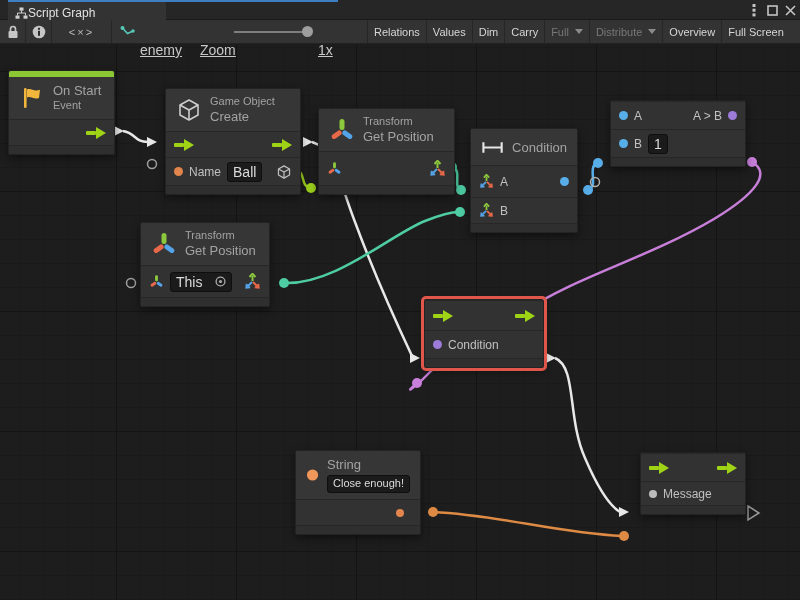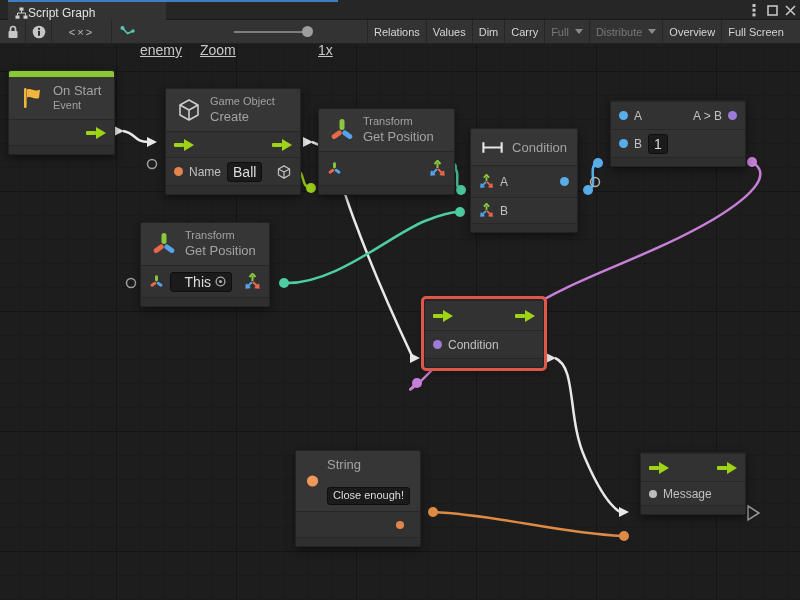--- a/index.html
+++ b/index.html
@@ -310,21 +310,21 @@
       </div>
     </div>
     <div class="nrow" style="height:32px">
       <svg width="15" height="15" viewBox="0 0 26 26">
         <g>
           <rect x="10.5" y="2" width="5" height="11" rx="2.5" fill="#8CC83C"></rect>
           <rect x="10.5" y="2" width="5" height="11" rx="2.5" fill="#55A3E8" transform="rotate(125 13 14)"></rect>
           <rect x="10.5" y="2" width="5" height="11" rx="2.5" fill="#E8694A" transform="rotate(235 13 14)"></rect>
         </g>
       </svg>
-      <span class="inputbox" style="width:62px;justify-content:flex-end">
+      <span class="inputbox" style="width:62px;justify-content:space-between">
         <span>This</span>
         <svg width="11" height="11" viewBox="0 0 11 11">
           <circle cx="5.5" cy="5.5" r="4.4" fill="none" stroke="#ABABAB" stroke-width="1.3"></circle>
           <circle cx="5.5" cy="5.5" r="1.6" fill="#ABABAB"></circle>
         </svg>
       </span>
       <span class="spacer"></span>
       <svg width="17" height="17" viewBox="0 0 17 17">
         <g stroke-width="2" fill="none">
           <path d="M8.5 8 V3" stroke="#8CC83C"></path>
@@ -416,21 +416,21 @@
       <span class="plabel">Condition</span>
     </div>
     <div class="nfoot"></div>
   </div>
 
   <div class="node" style="left:295px;top:450px;width:126px">
     <div class="nhead" style="min-height:44px">
       <svg width="28" height="28" viewBox="0 0 28 28">
         <circle cx="14" cy="14" r="12" fill="#F0985A"></circle>
       </svg>
-      <div class="tcol" style="gap:14px">
+      <div class="tcol" style="gap:2px">
         <div class="tmain">String</div>
         <span class="inputbox" style="font-size:11px">Close enough!</span>
       </div>
     </div>
     <div class="nrow" style="height:26px">
       <span class="spacer"></span>
       <span class="dot" style="background:#E2854C;width:8px;height:8px"></span>
       <span style="width:2px"></span>
     </div>
     <div class="nfoot"></div>

